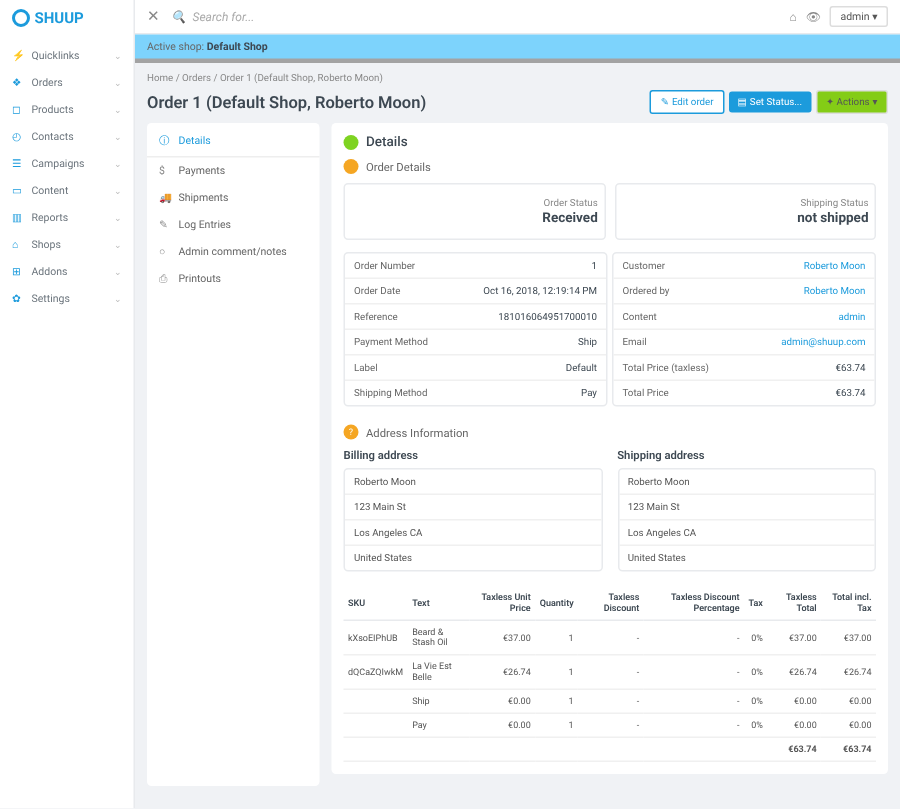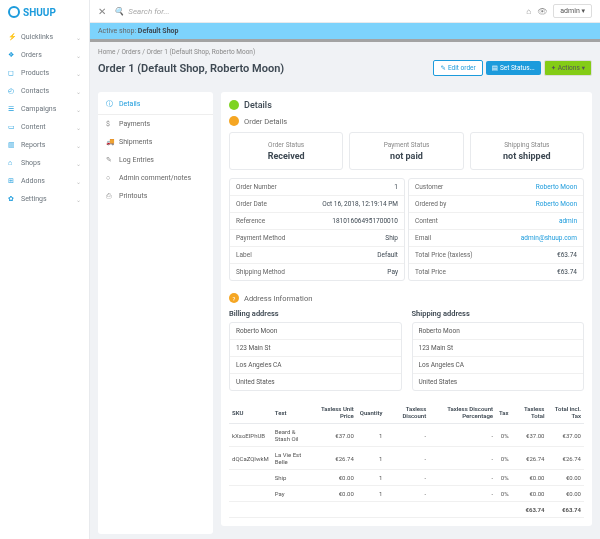--- a/index.html
+++ b/index.html
@@ -16,41 +16,41 @@
 .topbar{background:#fff;display:flex;align-items:center;padding:4px 8px;border-bottom:1px solid #e8eaed}
 .topbar .close{color:#888;font-size:10px;margin-right:8px;cursor:pointer}
 .search{flex:1;display:flex;align-items:center;background:#fff;font-style:italic;color:#aaa}
 .search .sico{margin-right:4px;color:#888}
 .topbar-right{display:flex;align-items:center;gap:6px;color:#888}
 .admin-btn{background:#fff;border:1px solid #ddd;border-radius:2px;padding:2px 6px;font-size:7px;color:#555}
 .shopbar{background:#7dd3fc;padding:4px 8px;border-bottom:3px solid #a3a3a3;font-size:7px;color:#666}
 .shopbar b{color:#3d4852}
 .content{padding:6px 8px}
 .breadcrumb{font-size:6.5px;color:#888;margin-bottom:4px}
-.titlebar{display:flex;align-items:center;margin-bottom:16px}
+.titlebar{display:flex;align-items:center;margin-bottom:6px}
 .titlebar h1{font-size:11px;color:#3d4852;font-weight:600;flex:1}
 .btn{border:none;border-radius:2px;padding:3px 6px;font-size:6.5px;cursor:pointer;margin-left:3px;display:inline-flex;align-items:center;gap:2px}
 .btn-outline{background:#fff;border:1px solid #1c9bdc;color:#1c9bdc}
 .btn-primary{background:#1c9bdc;color:#fff}
 .btn-actions{background:#84cc16;border:1px solid #ddd;color:#555}
 .layout{display:flex;gap:8px}
 .tabs{width:115px;background:#fff;border-radius:3px;padding:2px 0;font-size:7px}
 .tab{display:flex;align-items:center;padding:5px 8px;color:#666;cursor:pointer;gap:5px}
 .tab.active{color:#1c9bdc;border-bottom:1px solid #eee}
 .tab .ti{width:8px;color:#888;font-size:7px}
 .tab.active .ti{color:#1c9bdc}
 .panel{flex:1}
 .card{background:#fff;border-radius:3px;margin-bottom:8px;padding:8px}
 .card-head{display:flex;align-items:center;gap:5px;font-size:9px;color:#3d4852;font-weight:500;margin-bottom:6px}
 .dot{width:10px;height:10px;border-radius:50%;display:inline-flex;align-items:center;justify-content:center;font-size:6px;color:#fff}
 .dot.orange{background:#f5a623}
 .dot.green{background:#7ed321}
 .sub-head{display:flex;align-items:center;gap:5px;font-size:7.5px;color:#666;margin:6px 0}
 .status-row{display:flex;gap:6px;margin-bottom:8px}
-.status-box{flex:1;border:1px solid #e8eaed;border-radius:3px;text-align:center;padding:8px 4px}
+.status-box{flex:1;border:1px solid #e8eaed;border-radius:3px;text-align:right;padding:8px 4px}
 .status-box .lbl{font-size:6.5px;color:#888;display:block;margin-bottom:2px}
 .status-box .val{font-size:9px;color:#3d4852;font-weight:700}
 .info-row{display:flex;gap:3px}
 .info-table{flex:1;border:1px solid #e8eaed;border-radius:3px}
 .info-table .r{display:flex;padding:4px 6px;border-bottom:1px solid #f0f0f0;font-size:6.5px}
 .info-table .r:last-child{border-bottom:none}
 .info-table .k{color:#666;flex:1}
 .info-table .v{color:#3d4852;text-align:right}
 .info-table .v.link{color:#1c9bdc}
 .addr-row{display:flex;gap:10px}
@@ -194,24 +194,20 @@
                 <span class="dot orange"></span>
                 <span>Order Details</span>
               </div>
 
             <div class="status-row" id="status-row">
                 <div class="status-box">
     <span class="lbl">Order Status</span>
     <span class="val">Received</span>
   </div>
                 <div class="status-box">
-    <span class="lbl">Payment Status</span>
-    <span class="val">not paid</span>
-  </div>
-                <div class="status-box">
     <span class="lbl">Shipping Status</span>
     <span class="val">not shipped</span>
   </div>
               </div>
 
             <div class="info-row">
               <div class="info-table" id="info-left">
                   <div class="r">
       <span class="k">Order Number</span>
       <span class="v ">1</span>

